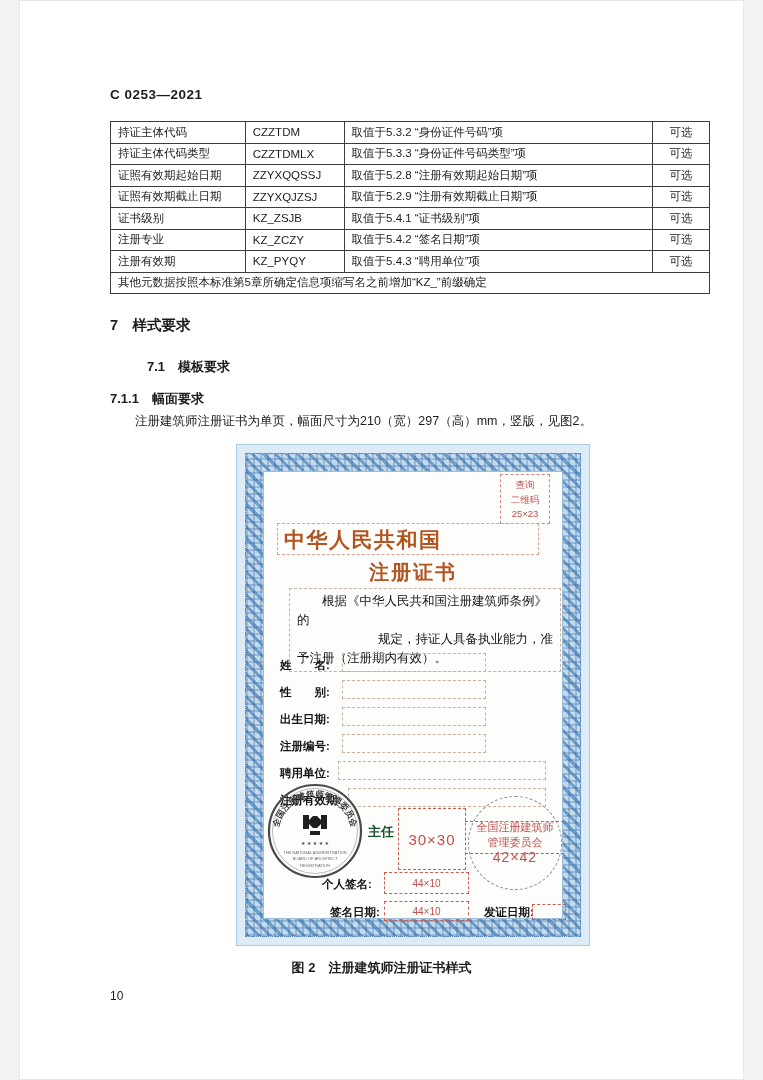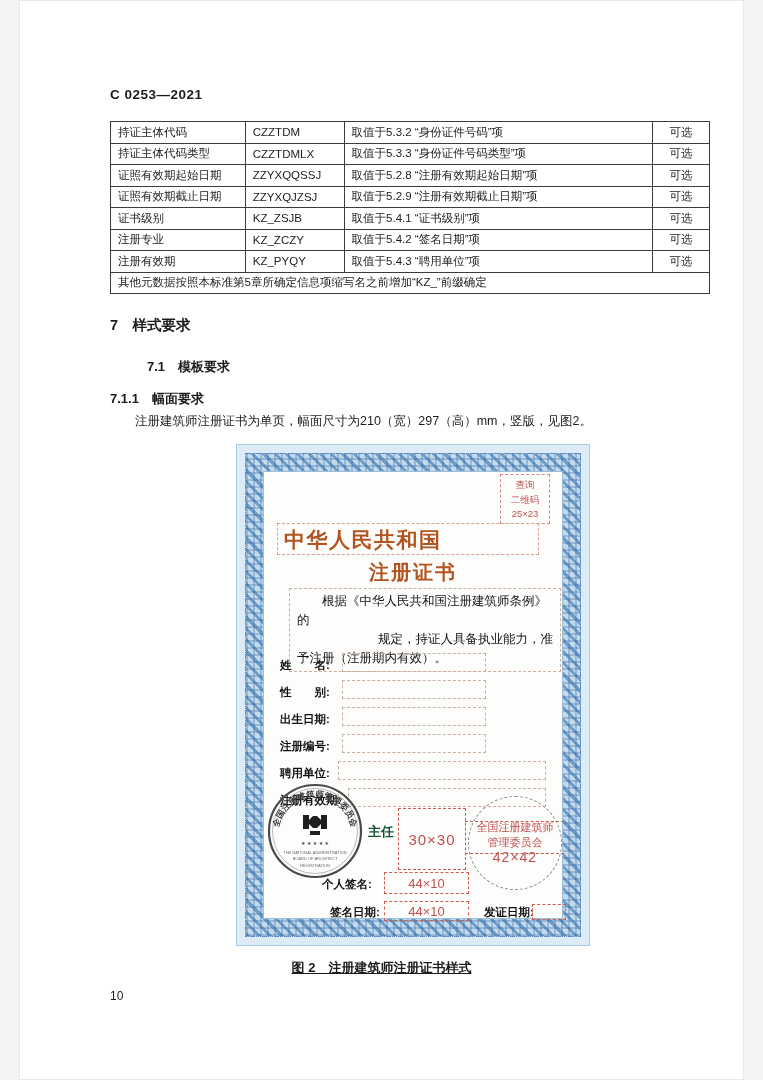--- a/index.html
+++ b/index.html
@@ -47,23 +47,23 @@
   .director-label{position:absolute;left:104px;top:351px;font-size:13px;font-weight:bold;color:#14532d;}
   .stamp-box{position:absolute;left:134px;top:336px;width:66px;height:60px;border:1.5px dashed #cf5b4e;
     color:#c0504d;font-size:15px;letter-spacing:1px;display:flex;align-items:center;justify-content:center;}
   .connector{position:absolute;left:201px;top:349px;width:99px;height:33px;
     border-top:1px dashed #cf5b4e;border-bottom:1px dashed #cf5b4e;box-sizing:border-box;}
   .committee-circle{position:absolute;left:204px;top:324px;width:94px;height:94px;border:1px dashed #8d8d8d;border-radius:50%;
     display:flex;flex-direction:column;align-items:center;justify-content:center;color:#c0504d;text-align:center;box-sizing:border-box;}
   .committee-line{font-size:11px;line-height:1.3;}
   .committee-size{font-size:14px;letter-spacing:1px;line-height:1.2;}
   .sig-label{position:absolute;font-size:11.5px;font-weight:bold;color:#111;}
-  .sig-box{position:absolute;border:1px dashed #cf5b4e;box-sizing:border-box;color:#c0504d;font-size:13px;
+  .sig-box{position:absolute;border:1px dashed #cf5b4e;box-sizing:border-box;color:#c0504d;font-size:10px;
     display:flex;align-items:center;justify-content:center;}
-  .fig-caption{position:absolute;left:0;top:958px;width:100%;text-align:center;font-size:13px;font-weight:bold;text-decoration:underline;}
+  .fig-caption{position:absolute;left:0;top:958px;width:100%;text-align:center;font-size:13px;font-weight:bold;}
   .page-num{position:absolute;left:90px;top:988px;font-size:12px;}
 </style>
 </head>
 <body>
 
 <div class="page">
 
   <div class="doc-code">C 0253—2021</div>
 
   <table class="meta">

